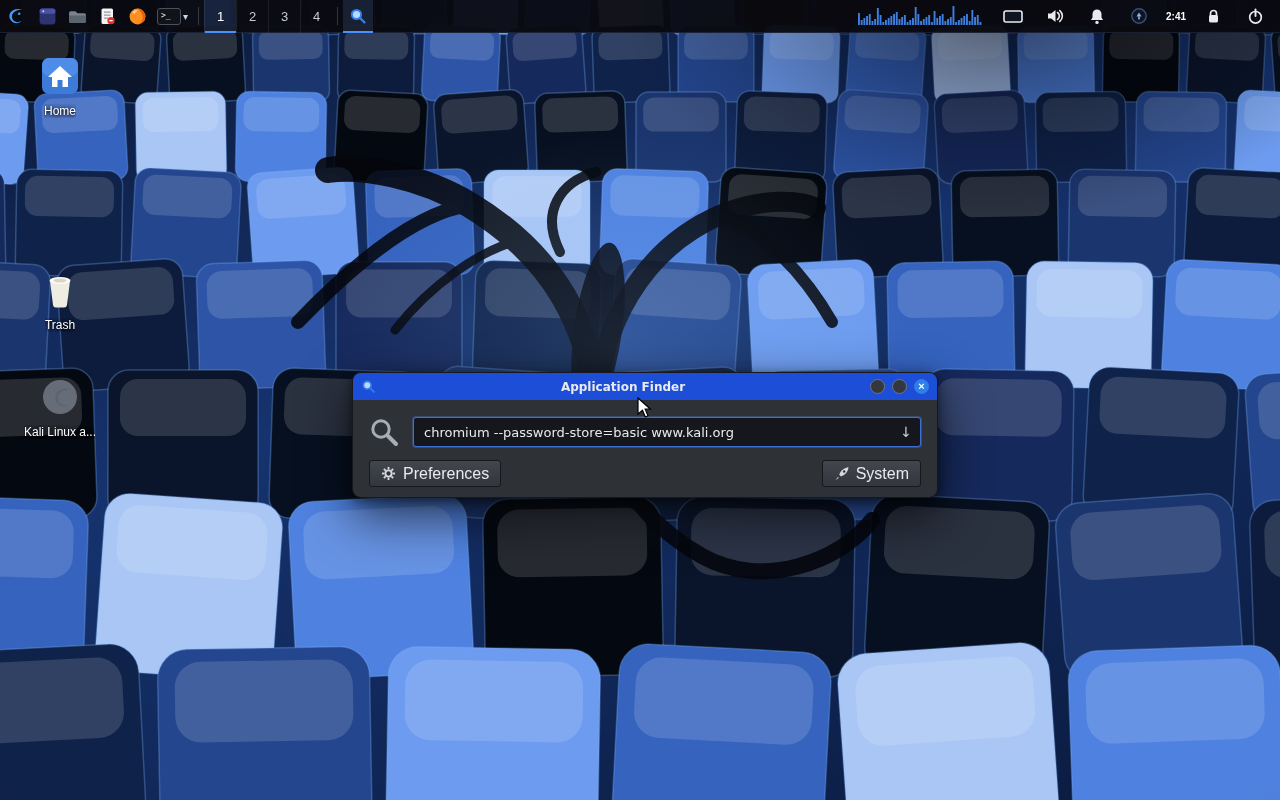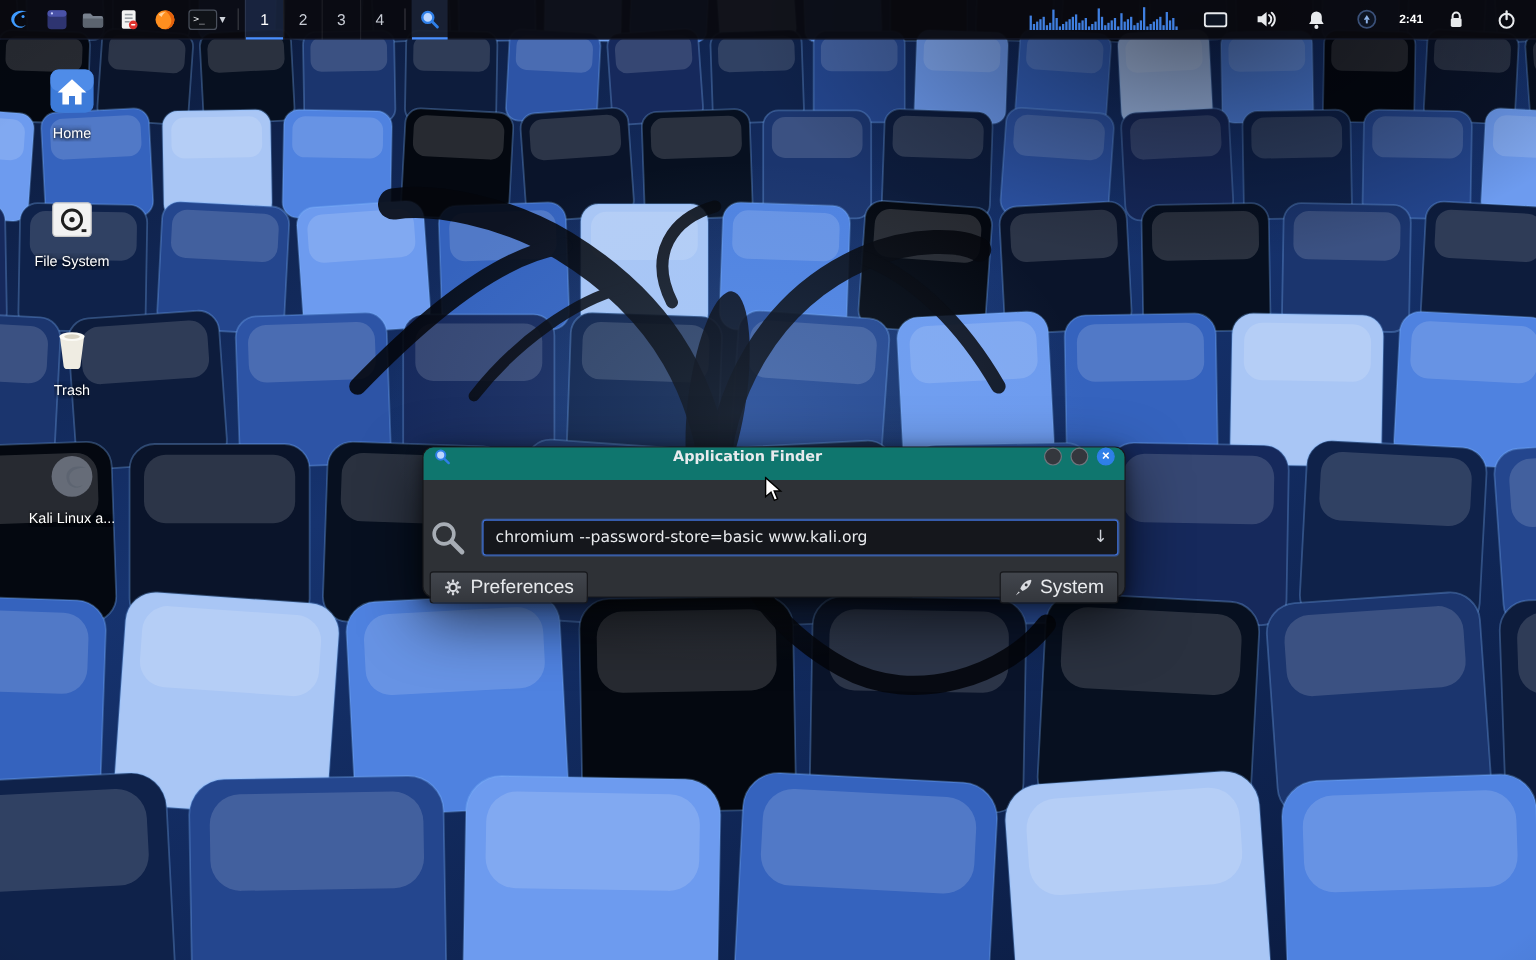--- a/index.html
+++ b/index.html
@@ -42,29 +42,29 @@
   
   .dicon { position:absolute; left:12px; width:96px; display:flex; flex-direction:column;
     align-items:center; gap:7px; background:transparent; border:none; cursor:pointer; z-index:10; }
   .dicon .lbl { color:#fff; font-size:12px; max-width:96px; white-space:nowrap; overflow:hidden;
     text-overflow:ellipsis; text-shadow:0 1px 3px #000, 0 0 6px rgba(0,0,0,.85); }
 
   
   .finder { position:absolute; left:352px; top:372px; width:586px; height:126px; z-index:60;
     background:#2e3136; border:1px solid #17181c; border-radius:9px;
     box-shadow:0 18px 50px rgba(0,0,0,.65), 0 3px 12px rgba(0,0,0,.5); }
-  .titlebar { height:27px; background:#0f766e; border-radius:8px 8px 0 0;
-    display:flex; align-items:flex-start; padding:0 8px; gap:6px; cursor:default; }
+  .titlebar { height:27px; background:#1d4ed8; border-radius:8px 8px 0 0;
+    display:flex; align-items:center; padding:0 8px; gap:6px; cursor:default; }
   .title { flex:1; text-align:center; color:#e8eaed; font-size:12px; font-weight:bold; }
   .tb-btns { display:flex; align-items:center; gap:7px; }
   .circle { width:15px; height:15px; border-radius:50%; border:1px solid #70757d;
     background:#34373d; cursor:pointer; padding:0; }
   .circle.close { background:#2f7fe8; border-color:#2f7fe8; color:#fff; font-size:11px;
     line-height:1; display:flex; align-items:center; justify-content:center; font-weight:bold; }
-  .fbody { padding:17px 5px 12px; display:flex; flex-direction:column; gap:13px;margin-top:16px; }
+  .fbody { padding:17px 16px 12px; display:flex; flex-direction:column; gap:13px; }
   .search-row { display:flex; align-items:center; gap:14px; }
   .inputwrap { position:relative; flex:1; }
   input.cmd { width:100%; height:30px; background:#15171c; border:1px solid #3e6fd6;
     box-shadow:0 0 0 1px rgba(70,130,230,.35); border-radius:3px; color:#e8eaed;
     font-size:13px; padding:0 28px 0 10px; font-family:"DejaVu Sans", sans-serif; }
   .dd { position:absolute; right:9px; top:50%; transform:translateY(-50%);
     color:#cfd3da; font-size:14px; cursor:pointer; }
   .btn-row { display:flex; justify-content:space-between; }
   .btn { display:flex; align-items:center; gap:7px; height:27px; padding:0 11px;
     background:linear-gradient(#42464d,#33363c); border:1px solid #17181c; border-radius:3px;
@@ -659,29 +659,20 @@
 
   <button class="dicon" style="top:55px">
     <svg class="ic" width="42" height="42" viewBox="0 0 42 42">
       <rect x="3" y="3" width="36" height="36" rx="7" fill="#3d7bd9"></rect>
       <rect x="3" y="3" width="36" height="18" rx="7" fill="#4f8ce8"></rect>
       <path d="M21 11 L33 22 H29 V32 H23.5 V25 h-5 V32 H13 V22 H9 Z" fill="#ffffff"></path>
     </svg>
     <span class="lbl">Home</span>
   </button>
 
-  <button class="dicon" style="top:162px">
-    <svg class="ic" width="42" height="42" viewBox="0 0 42 42">
-      <rect x="5" y="7" width="32" height="28" rx="3" fill="#f2f2f2" stroke="#c9c9c9"></rect>
-      <circle cx="21" cy="21" r="8" fill="none" stroke="#1d1d1d" stroke-width="2.4"></circle>
-      <circle cx="21" cy="21" r="2.2" fill="#1d1d1d"></circle>
-      <rect x="29" y="29" width="4" height="2.4" fill="#1d1d1d"></rect>
-    </svg>
-    <span class="lbl">File System</span>
-  </button>
 
   <button class="dicon" style="top:269px">
     <svg class="ic" width="42" height="42" viewBox="0 0 42 42">
       <path d="M11 12 L14 36 a3 3 0 0 0 3 2.6 h8 A3 3 0 0 0 28 36 L31 12 Z" fill="#efece2"></path>
       <ellipse cx="21" cy="11.5" rx="10.5" ry="3.6" fill="#fbfaf5"></ellipse>
       <ellipse cx="21" cy="11.5" rx="6.5" ry="2" fill="#d9d4c4"></ellipse>
     </svg>
     <span class="lbl">Trash</span>
   </button>
 

